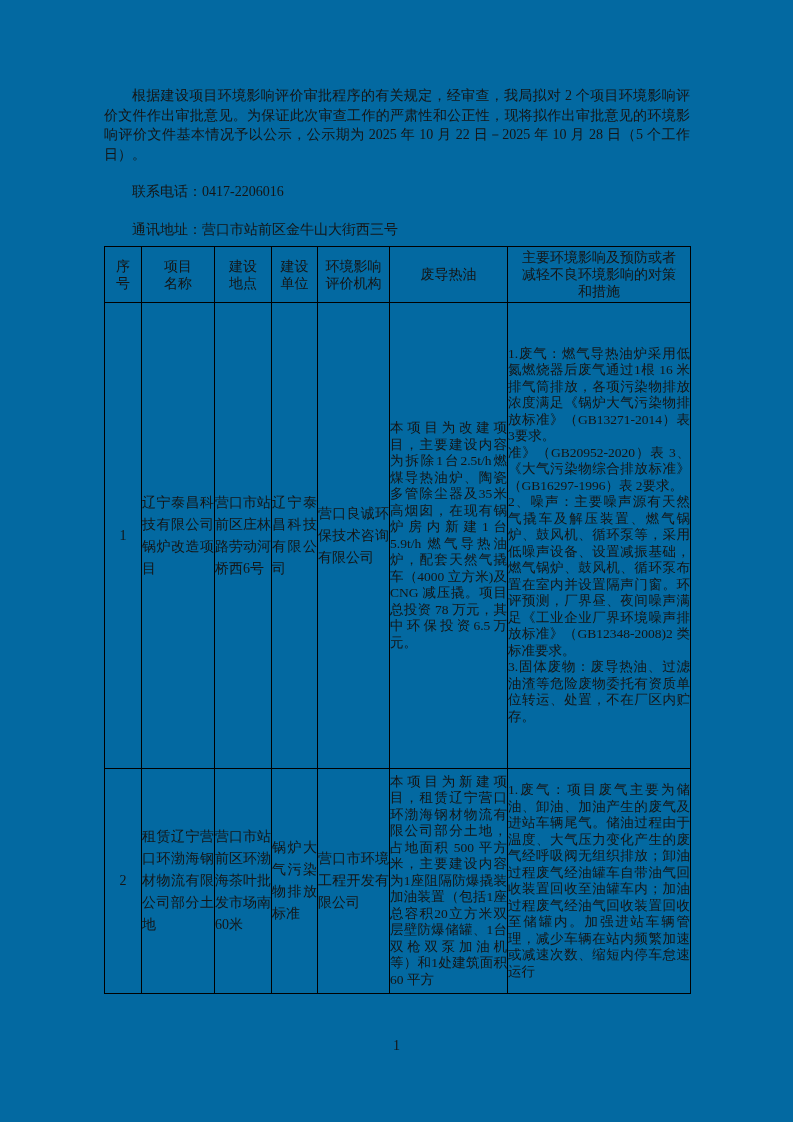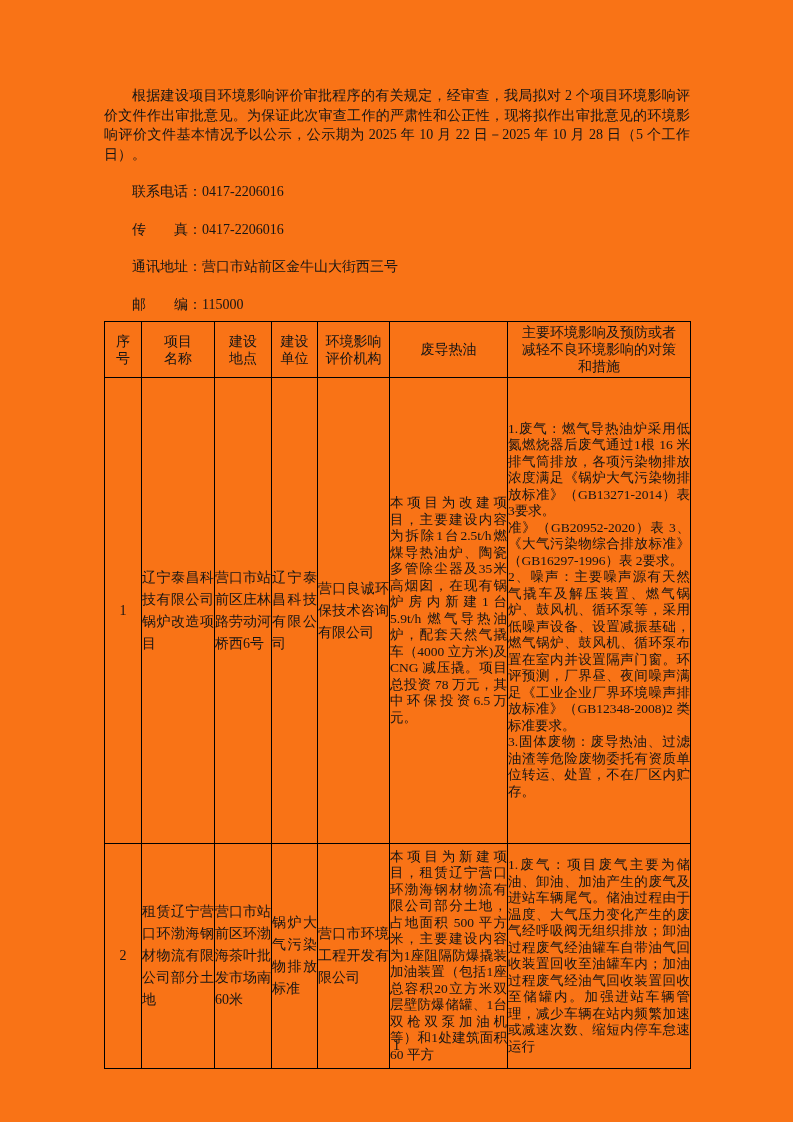--- a/index.html
+++ b/index.html
@@ -1,20 +1,20 @@
 <!DOCTYPE html>
 <html><head>
 <meta charset="utf-8">
 <style>
   html, body { margin: 0; padding: 0; background: #ffffff; }
   .page {
     position: relative;
     width: 793px;
     height: 1122px;
-    background: #f97316;
+    background: #0369a1;
     font-family: "Liberation Serif", "DejaVu Serif", serif;
     color: #151515;
     overflow: hidden;
   }
   .content {
     position: absolute;
     left: 104px;
     top: 86px;
     width: 586px;
   }
@@ -84,23 +84,21 @@
 </style>
 </head>
 <body>
 
 <div class="page">
   <div class="content">
 
     <p class="para">根据建设项目环境影响评价审批程序的有关规定，经审查，我局拟对 2 个项目环境影响评价文件作出审批意见。为保证此次审查工作的严肃性和公正性，现将拟作出审批意见的环境影响评价文件基本情况予以公示，公示期为 2025 年 10 月 22 日－2025 年 10 月 28 日（5 个工作日）。</p>
 
     <div class="contact-line"><span>联系电话：</span><span>0417-2206016</span></div>
-    <div class="contact-line"><span>传　　真：</span><span>0417-2206016</span></div>
     <div class="contact-line"><span>通讯地址：</span><span>营口市站前区金牛山大街西三号</span></div>
-    <div class="contact-line"><span>邮　　编：</span><span>115000</span></div>
 
     <table class="eia">
       <colgroup>
         <col style="width:37px">
           <col style="width:73px">
           <col style="width:57px">
           <col style="width:46px">
           <col style="width:72px">
           <col style="width:118px">
           <col style="width:183px">

